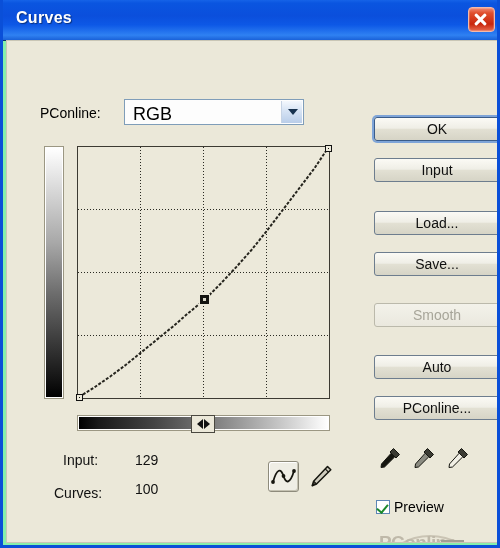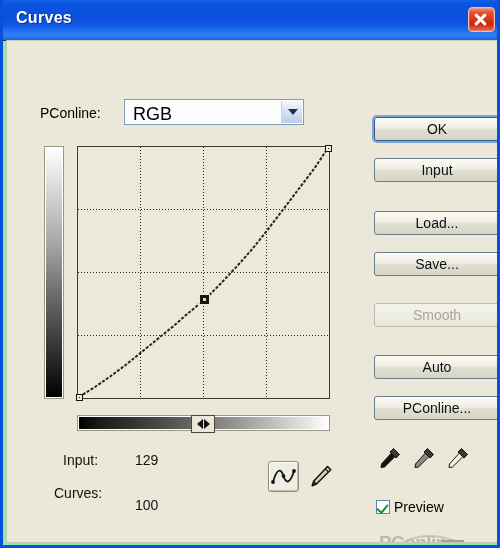--- a/index.html
+++ b/index.html
@@ -241,21 +241,21 @@
 
   
   .io-label {
     position: absolute;
     font-size: 14px;
     color: #111;
   }
   #input-label  { left: 56px;  top: 411px; }
   #input-value  { left: 128px; top: 411px; }
   #output-label { left: 47px;  top: 444px; }
-  #output-value { left: 128px; top: 456px; }
+  #output-value { left: 128px; top: 440px; }
 
   
   #tool-curve {
     position: absolute;
     left: 261px; top: 420px;
     width: 31px; height: 31px;
     background: #efeee5;
     border: 1px solid #8e8b7c;
     border-radius: 3px;
     box-shadow: inset 1px 1px 0 #ffffff, inset -1px -1px 0 #c5c2b2;

